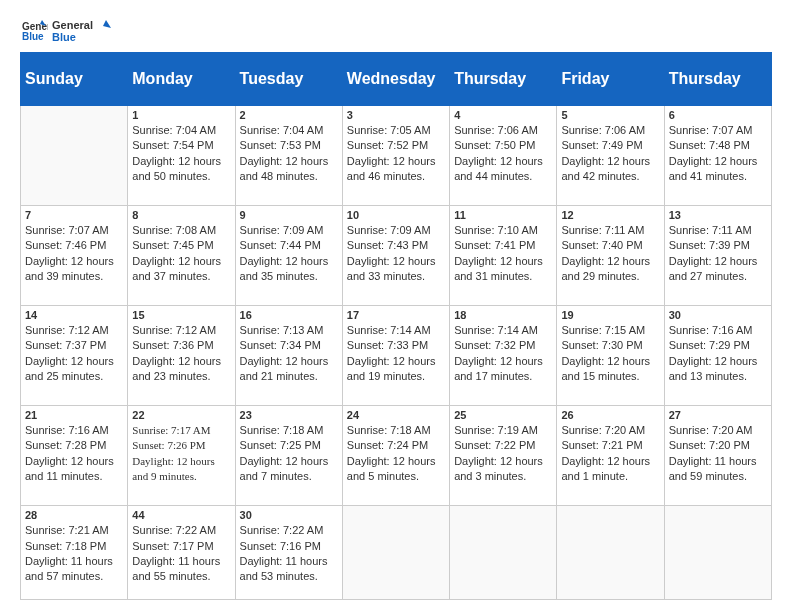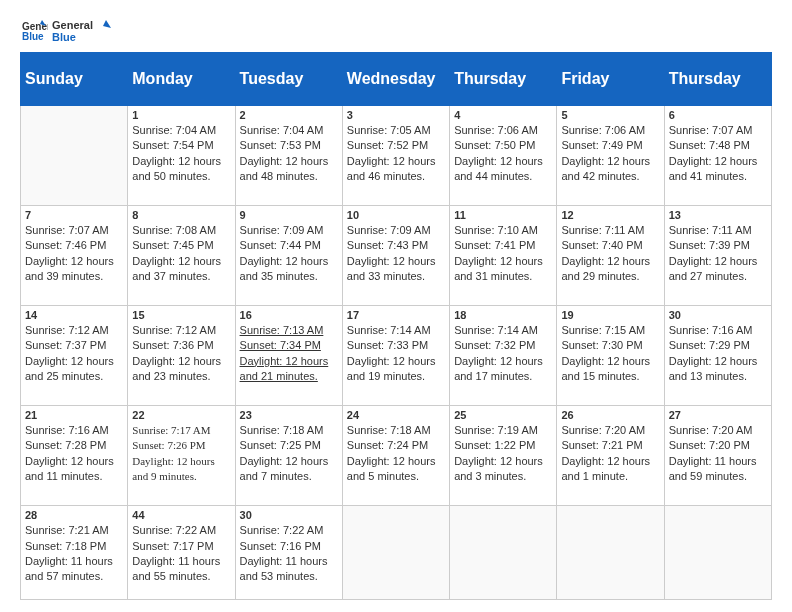--- a/index.html
+++ b/index.html
@@ -238,21 +238,21 @@
           </td>
           <td>
             <span class="day-number">15</span>
             <div class="day-info" style="white-space: pre-line;">Sunrise: 7:12 AM
 Sunset: 7:36 PM
 Daylight: 12 hours
 and 23 minutes.</div>
           </td>
           <td>
             <span class="day-number">16</span>
-            <div class="day-info" style="white-space: pre-line; text-decoration: underline;">Sunrise: 7:13 AM
+            <div class="day-info" style="white-space: pre-line;">Sunrise: 7:13 AM
 Sunset: 7:34 PM
 Daylight: 12 hours
 and 21 minutes.</div>
           </td>
           <td>
             <span class="day-number">17</span>
             <div class="day-info" style="white-space: pre-line;">Sunrise: 7:14 AM
 Sunset: 7:33 PM
 Daylight: 12 hours
 and 19 minutes.</div>
@@ -304,21 +304,21 @@
           <td>
             <span class="day-number">24</span>
             <div class="day-info" style="white-space: pre-line;">Sunrise: 7:18 AM
 Sunset: 7:24 PM
 Daylight: 12 hours
 and 5 minutes.</div>
           </td>
           <td>
             <span class="day-number">25</span>
             <div class="day-info" style="white-space: pre-line;">Sunrise: 7:19 AM
-Sunset: 1:22 PM
+Sunset: 7:22 PM
 Daylight: 12 hours
 and 3 minutes.</div>
           </td>
           <td>
             <span class="day-number">26</span>
             <div class="day-info" style="white-space: pre-line;">Sunrise: 7:20 AM
 Sunset: 7:21 PM
 Daylight: 12 hours
 and 1 minute.</div>
           </td>

